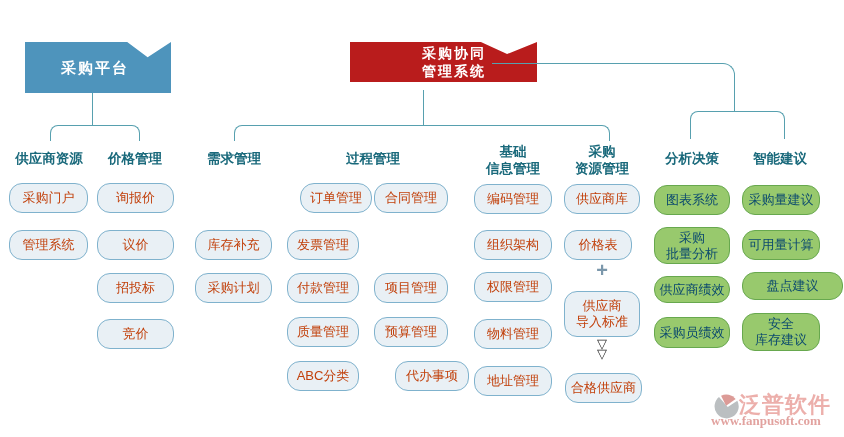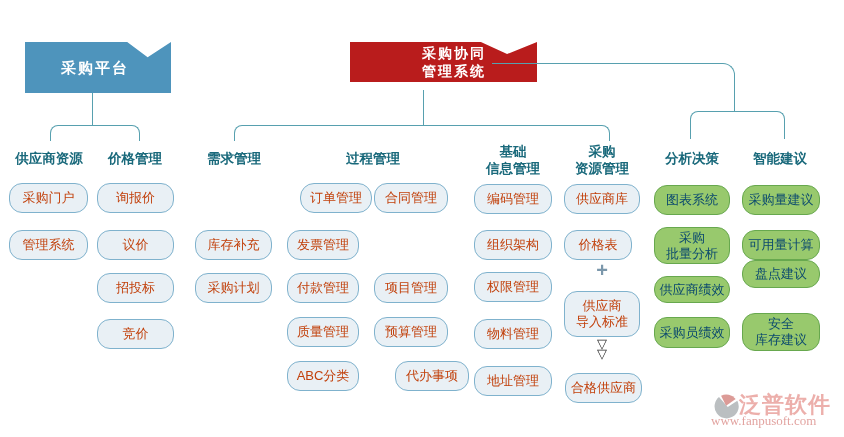--- a/index.html
+++ b/index.html
@@ -32,21 +32,21 @@
     display:flex;align-items:center;justify-content:center;
     background:#e9f0f5;border:1px solid #7fb2cd;border-radius:13px;
     color:#c2410c;font-size:13px;text-align:center;white-space:pre-line;line-height:1.2;
   }
   .chip.green{background:#98c96d;border-color:#67a84e;color:#0c4a6e;}
   .sym-plus{position:absolute;color:#7b97ab;font-size:20px;font-weight:bold;text-align:center;}
   .sym-arrows{position:absolute;color:#2a2a2a;font-size:13px;line-height:0.8;text-align:center;white-space:pre-line;}
   
   .wm{position:absolute;opacity:0.6;}
   .wm-brand{position:absolute;left:739px;top:390px;font-size:22px;font-weight:bold;color:#e07b74;letter-spacing:1px;}
-  .wm-url{position:absolute;left:711px;top:413px;font-size:13px;font-weight:normal;color:#cf6661;font-family:"Liberation Serif","DejaVu Serif",serif;}
+  .wm-url{position:absolute;left:711px;top:413px;font-size:13px;font-weight:bold;color:#cf6661;font-family:"Liberation Serif","DejaVu Serif",serif;}
 </style>
 </head>
 <body>
 
 <div id="stage">
 
   <div class="banner blue">采购平台</div>
   <div class="banner pink">采购协同
 管理系统</div>
 
@@ -106,21 +106,21 @@
   <div class="chip" style="left:565px;top:373px;width:77px;">合格供应商</div>
 
   <div class="chip green" style="left:654px;top:185px;width:76px;">图表系统</div>
   <div class="chip green" style="left:654px;top:227px;width:76px;height:37px;">采购
 批量分析</div>
   <div class="chip green" style="left:654px;top:276px;width:76px;height:27px;">供应商绩效</div>
   <div class="chip green" style="left:654px;top:317px;width:76px;height:31px;">采购员绩效</div>
 
   <div class="chip green" style="left:742px;top:185px;width:78px;">采购量建议</div>
   <div class="chip green" style="left:742px;top:230px;width:78px;">可用量计算</div>
-  <div class="chip green" style="left:742px;top:260px;width:78px;height:28px;">盘点建议</div>
+  <div class="chip green" style="left:742px;top:272px;width:101px;height:28px;">盘点建议</div>
   <div class="chip green" style="left:742px;top:313px;width:78px;height:38px;">安全
 库存建议</div>
 
   <div class="wm" style="left:714px;top:393px;width:25px;height:27px;">
     <svg width="25" height="27" viewBox="0 0 30 32">
       <path d="M28 9 A14.5 14.5 0 1 1 6 4.5 L16.5 16.5 Z" fill="#8e9599"></path>
       <path d="M8.5 3 A14.5 14.5 0 0 1 26 7 L14.5 15 Z" fill="#c65a53"></path>
     </svg>
   </div>
   <div class="wm wm-brand">泛普软件</div>

